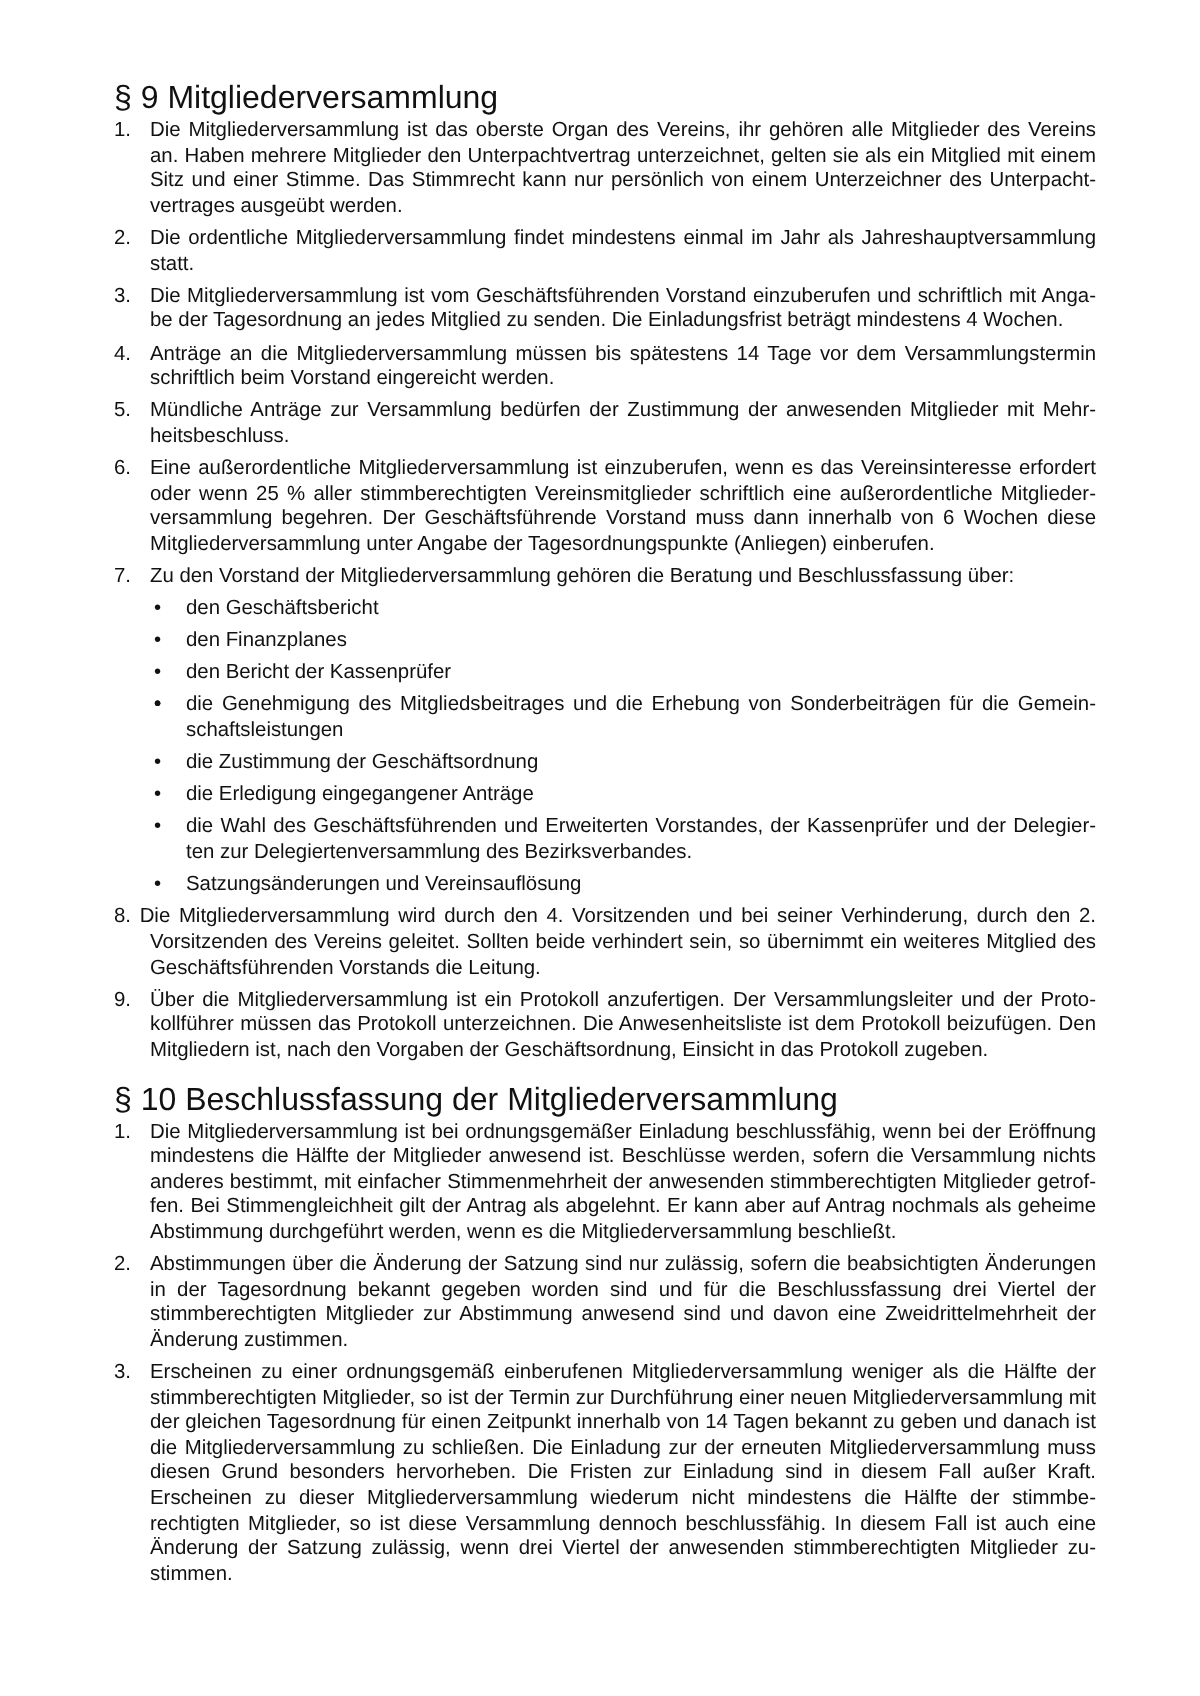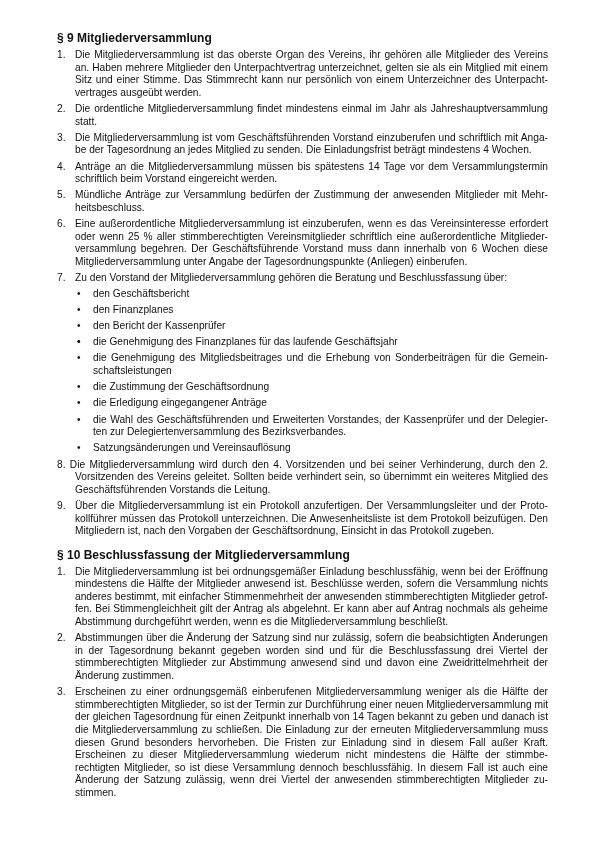--- a/index.html
+++ b/index.html
@@ -5,21 +5,21 @@
   html, body { margin: 0; padding: 0; background: #ffffff; }
   body {
     width: 600px; height: 848px; overflow: hidden; position: relative;
     font-family: "Liberation Sans", sans-serif;
     color: #111111;
     font-size: 10.2px;
     line-height: 12.6px;
   }
   .page { position: absolute; left: 57px; top: 27px; width: 491px; }
   h2 {
-    font-size: 12px; font-weight: bold; margin: 5px 0 4px 0; line-height: 13px;
+    font-size: 16px; font-weight: normal; margin: 16px 0 4px 0; line-height: 13px;
   }
   h2.sec2 { margin-top: 11px; }
   ol.items { list-style: none; margin: 0; padding: 0; }
   ol.items > li { position: relative; padding-left: 18px; margin-bottom: 3.6px; text-align: justify; }
   ol.items > li .num { position: absolute; left: 0; top: 0; }
   ul.bullets { list-style: none; margin: 3px 0 0 0; padding: 0; }
   ul.bullets > li { position: relative; padding-left: 18px; margin-bottom: 3.6px; text-align: justify; }
   ul.bullets > li .dot { position: absolute; left: 2px; top: 0; }
   .txt { text-align: justify; }
 </style>
@@ -35,21 +35,21 @@
     <li><span class="num">3.</span><span class="txt">Die Mitgliederversammlung ist vom Geschäftsführenden Vorstand einzuberufen und schriftlich mit Anga­be der Tagesordnung an jedes Mitglied zu senden. Die Einladungsfrist beträgt mindestens 4 Wochen.</span></li>
     <li><span class="num">4.</span><span class="txt">Anträge an die Mitgliederversammlung müssen bis spätestens 14 Tage vor dem Versammlungstermin schriftlich beim Vorstand eingereicht werden.</span></li>
     <li><span class="num">5.</span><span class="txt">Mündliche Anträge zur Versammlung bedürfen der Zustimmung der anwesenden Mitglieder mit Mehr­heitsbeschluss.</span></li>
     <li><span class="num">6.</span><span class="txt">Eine außerordentliche Mitgliederversammlung ist einzuberufen, wenn es das Vereinsinteresse erfordert oder wenn 25 % aller stimmberechtigten Vereinsmitglieder schriftlich eine außerordentliche Mitglieder­versammlung begehren. Der Geschäftsführende Vorstand muss dann innerhalb von 6 Wochen diese Mitgliederversammlung unter Angabe der Tagesordnungspunkte (Anliegen) einberufen.</span></li>
     <li><span class="num">7.</span><span class="txt">Zu den Vorstand der Mitgliederversammlung gehören die Beratung und Beschlussfassung über:</span>
       <ul class="bullets">
         <li><span class="dot">•</span><span>den Geschäftsbericht</span></li>
         <li><span class="dot">•</span><span>den Finanzplanes</span></li>
         <li><span class="dot">•</span><span>den Bericht der Kassenprüfer</span></li>
         <li><span class="dot">•</span></li>
-        <li><span class="dot">•</span><span>die Genehmigung des Finanzplanes für das laufende Geschäftsjahr</span></li>
+        <li><span class="dot">•</span></li>
         <li><span class="dot">•</span><span>die Genehmigung des Mitgliedsbeitrages und die Erhebung von Sonderbeiträgen für die Gemein­schaftsleistungen</span></li>
         <li><span class="dot">•</span><span>die Zustimmung der Geschäftsordnung</span></li>
         <li><span class="dot">•</span><span>die Erledigung eingegangener Anträge</span></li>
         <li><span class="dot">•</span><span>die Wahl des Geschäftsführenden und Erweiterten Vorstandes, der Kassenprüfer und der Delegier­ten zur Delegiertenversammlung des Bezirksverbandes.</span></li>
         <li style="margin-bottom:0"><span class="dot">•</span><span>Satzungsänderungen und Vereinsauflösung</span></li>
       </ul>
     </li>
     <li style="padding-left:18px; text-indent:-18px;"><span>8.</span> <span class="txt">Die Mitgliederversammlung wird durch den 4. Vorsitzenden und bei seiner Verhinderung, durch den 2. Vorsitzenden des Vereins geleitet. Sollten beide verhindert sein, so übernimmt ein weiteres Mitglied des Geschäftsführenden Vorstands die Leitung.</span></li>
     <li><span class="num">9.</span><span class="txt">Über die Mitgliederversammlung ist ein Protokoll anzufertigen. Der Versammlungsleiter und der Proto­kollführer müssen das Protokoll unterzeichnen. Die Anwesenheitsliste ist dem Protokoll beizufügen. Den Mitgliedern ist, nach den Vorgaben der Geschäftsordnung, Einsicht in das Protokoll zugeben.</span></li>
   </ol>

